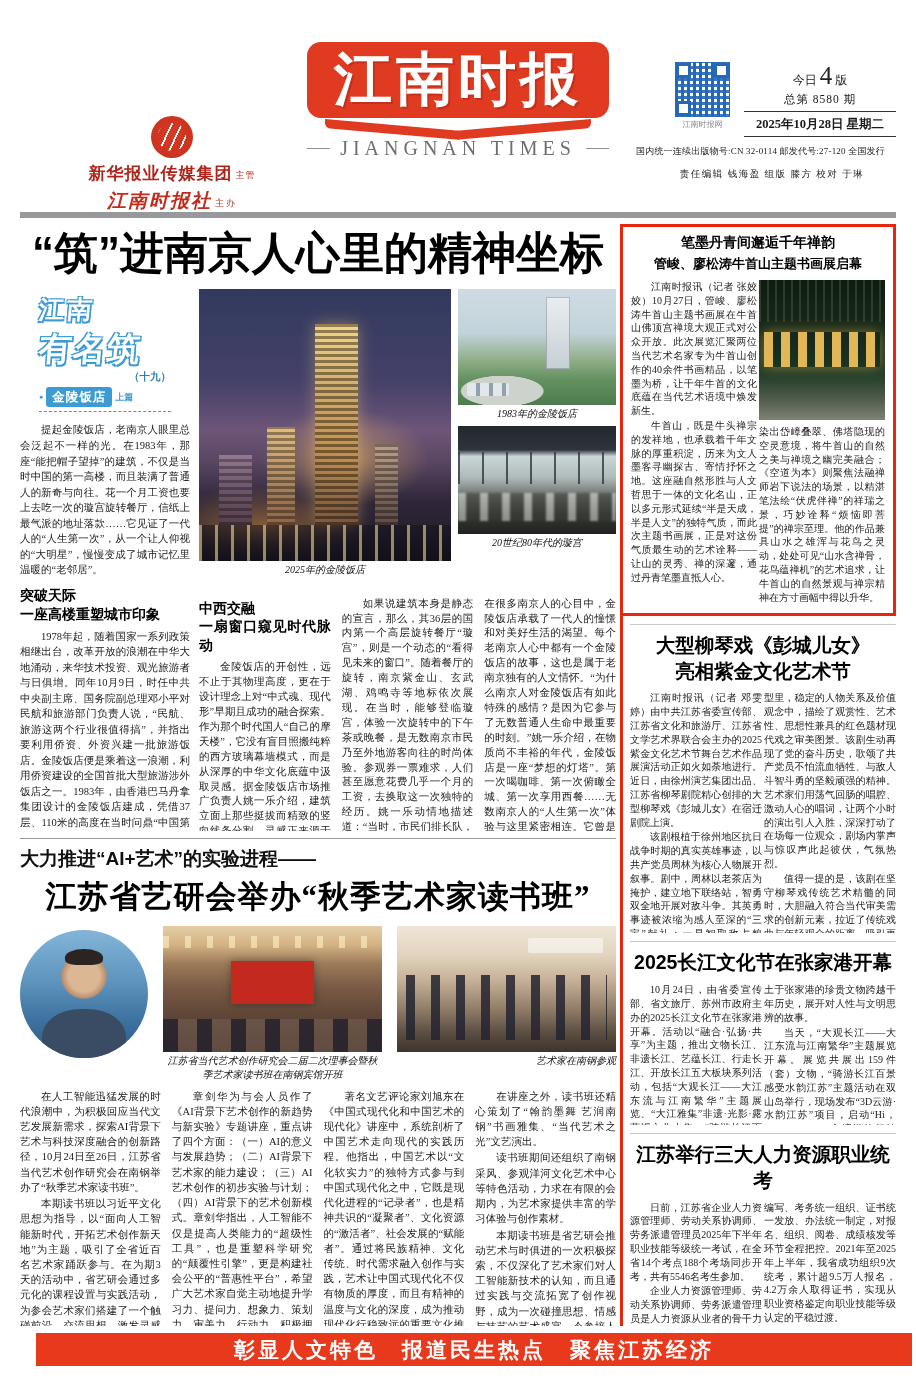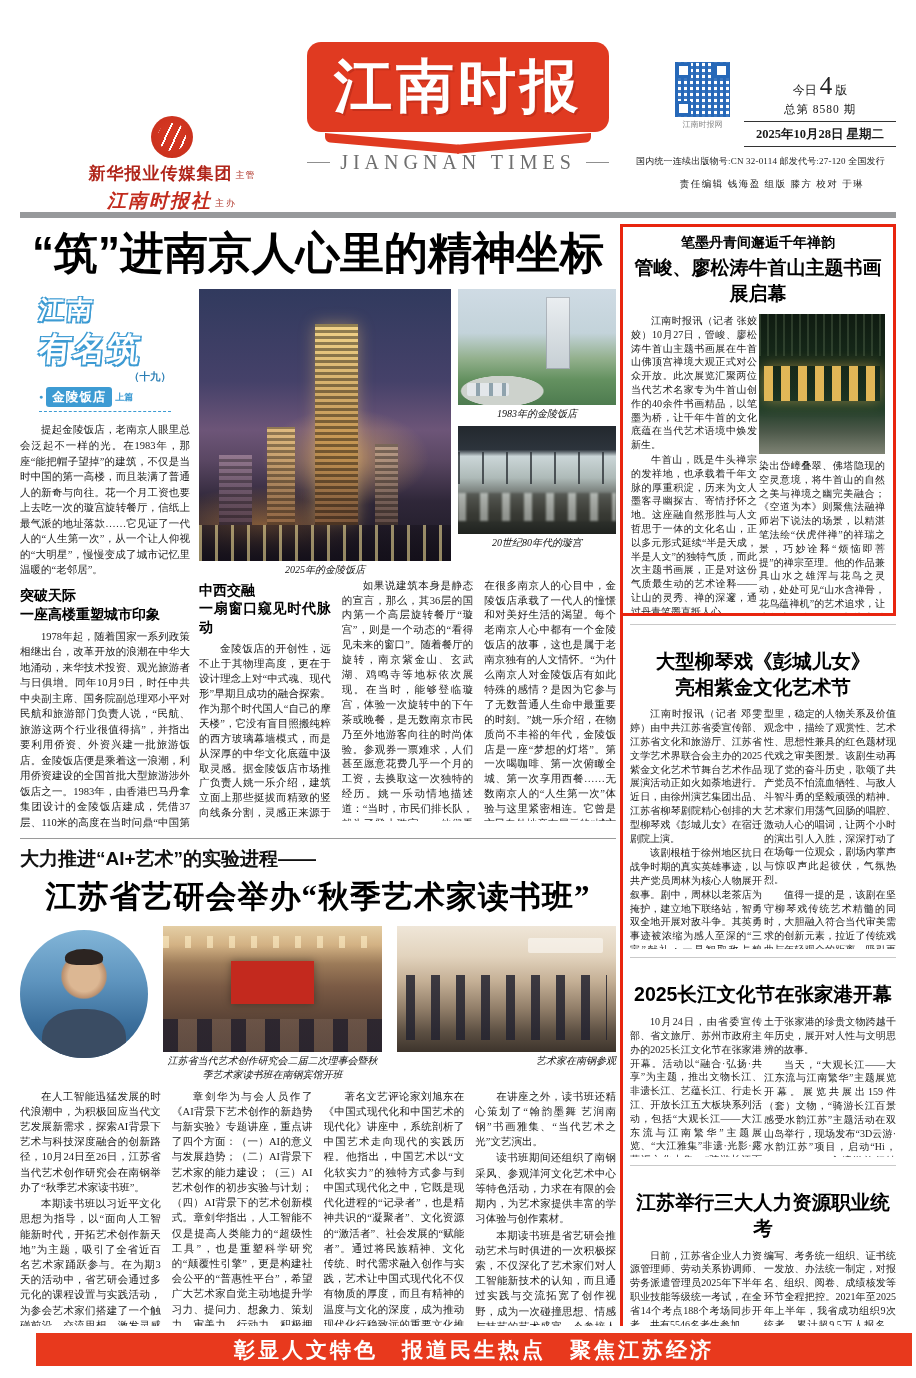--- a/index.html
+++ b/index.html
@@ -10,38 +10,38 @@
 
   
   .masthead { position:absolute; top:24px; left:20px; width:876px; height:186px; }
   .mh-left { position:absolute; left:52px; top:92px; width:200px; text-align:center; }
   .seal { width:42px; height:42px; border-radius:50%; margin:0 auto 4px; background:radial-gradient(circle at 50% 45%, #d93a24 0%, #c52e1b 100%); position:relative; overflow:hidden; }
   .seal::before { content:""; position:absolute; inset:7px; border-radius:50%; background:repeating-linear-gradient(115deg, transparent 0 3px, #fff 3px 4.8px, transparent 4.8px 9px); }
   .mh-group { color:#b0251a; font-weight:900; font-size:17px; letter-spacing:1px; }
   .mh-pub { color:#c22b1d; font-weight:900; font-size:19px; font-style:italic; margin-top:3px; letter-spacing:2px; }
   .role { font-size:9px; font-weight:400; font-style:normal; color:#b0362a; margin-left:3px; vertical-align:1px; }
   .mh-center { position:absolute; left:50%; top:18px; transform:translateX(-50%); width:302px; text-align:center; }
-  .logo-box { height:90px; display:flex; align-items:center; justify-content:center; background:#e03a21; border-radius:14px; color:#fff; font-weight:900; font-size:58px; letter-spacing:4px; line-height:1; text-shadow:2px 2px 0 rgba(120,20,10,.25); }
+  .logo-box { height:76px; display:flex; align-items:center; justify-content:center; background:#e03a21; border-radius:14px; color:#fff; font-weight:900; font-size:58px; letter-spacing:4px; line-height:1; text-shadow:2px 2px 0 rgba(120,20,10,.25); }
   .logo-book { position:relative; height:15px; width:88%; margin:1px auto 3px; }
   .logo-book::before, .logo-book::after { content:""; position:absolute; top:0; width:50.5%; height:9px; background:#e03a21; }
   .logo-book::before { left:0; transform:skewY(5deg); transform-origin:left top; border-radius:0 0 0 5px; }
   .logo-book::after  { right:0; transform:skewY(-5deg); transform-origin:right top; border-radius:0 0 5px 0; }
   .logo-en { display:flex; align-items:center; gap:10px; color:#6f6f6f; font-size:20px; letter-spacing:5px; margin-top:2px; }
   .logo-en .rule { flex:1; height:1px; background:#8f8f8f; }
   .mh-right { position:absolute; right:0; top:38px; width:248px; }
   .mh-right-row { display:flex; justify-content:flex-end; gap:14px; }
   .qr-wrap { text-align:center; }
   .qr { width:55px; height:55px; position:relative; background:
         repeating-linear-gradient(0deg, rgba(38,104,184,.9) 0 3px, transparent 3px 6px),
         repeating-linear-gradient(90deg, #2668b8 0 3px, #fff 3px 6px); }
   .qr i { position:absolute; width:15px; height:15px; border:3.5px solid #2668b8; background:#fff; }
   .qr i:nth-child(1){ left:1px; top:1px; } .qr i:nth-child(2){ right:1px; top:1px; } .qr i:nth-child(3){ left:1px; bottom:1px; }
   .qr-cap { font-size:8px; color:#8a8a8a; margin-top:2px; }
   .edition { width:152px; text-align:center; }
-  .ed-line1 { font-size:12px; color:#222;margin-top:10px; }
+  .ed-line1 { font-size:12px; color:#222; }
   .ed-num { font-size:25px; font-weight:400; margin:0 3px; }
   .ed-line2 { font-size:11.5px; margin-top:2px; padding-bottom:4px; letter-spacing:1px; }
   .ed-line3 { border-top:1.5px solid #333; border-bottom:1.5px solid #333; padding:4px 0 3px; font-weight:700; font-size:12.5px; }
   .pub-info { margin-top:8px; font-size:9px; text-align:left; letter-spacing:.2px; color:#222; width:260px; margin-left:-12px; }
   .staff-info { margin-top:10px; font-size:9.5px; text-align:center; letter-spacing:1.5px; color:#222; }
   .gray-bar { position:absolute; top:212px; left:20px; width:876px; height:6px; background:#97999b; }
 
   
   .content { position:absolute; top:224px; left:20px; width:876px; height:1102px; display:flex; overflow:hidden; }
   .main-zone { width:596px; flex:none; }
@@ -100,21 +100,21 @@
   .photo-1983::after { content:""; position:absolute; left:6%; bottom:7%; width:26%; height:12%; border-radius:2px;
       background:repeating-linear-gradient(90deg,#e3e7ea 0 9px,#8fa3ad 9px 13px); }
 
   .photo-xuangong { height:108px; background:
       linear-gradient(180deg,#23282e 0%, #2d343c 22%, #cbd6d8 28%, #aebab8 48%, #5e625d 68%, #343731 82%, #1f221f 100%); }
   .photo-xuangong::before { content:""; position:absolute; left:0; right:0; top:24%; height:30%;
       background:repeating-linear-gradient(90deg, rgba(40,45,50,.75) 0 2px, transparent 2px 24px); }
   .photo-xuangong::after { content:""; position:absolute; left:0; right:0; bottom:12%; height:26%;
       background:repeating-linear-gradient(90deg, rgba(240,244,240,.5) 0 8px, rgba(60,60,55,.5) 8px 22px); filter:blur(1px); }
 
-  .lead-flow { display:flex; gap:11px; height:242px; overflow:hidden; margin-top:2px; font-size:10.5px; line-height:1.42; text-align:justify; }
+  .lead-flow { display:flex; gap:11px; height:242px; overflow:hidden; margin-top:20px; font-size:10.5px; line-height:1.42; text-align:justify; }
   .fcol { flex:1; min-width:0; overflow:hidden; }
   .fcol .sec-head:first-child { margin-top:2px; }
 
   
   .ai-article { border-top:1px solid #9a9a9a; margin-top:7px; padding-top:7px; }
   .ai-kicker { font-family:"Liberation Sans","DejaVu Sans",sans-serif; font-size:19px; font-weight:700; color:#111; }
   .ai-hl { font-size:31px; font-weight:900; text-align:center; letter-spacing:1px; margin:4px 0 8px; color:#000; }
   .ai-photos { display:flex; gap:15px; align-items:flex-start; }
   .photo-circle { width:128px; height:128px; flex:none; border-radius:50%; position:relative; overflow:hidden; margin-top:4px; background:
       radial-gradient(circle at 50% 36%, #dcb793 0 15%, #bb906e 21%, transparent 22.5%),
@@ -134,31 +134,31 @@
   .photo-visit::before { content:""; position:absolute; top:10%; right:6%; width:34%; height:12%; background:rgba(250,248,242,.65); border-radius:2px; }
   .photo-visit::after { content:""; position:absolute; bottom:9%; left:4%; right:4%; height:52%;
       background:repeating-linear-gradient(90deg, rgba(35,35,48,.85) 0 9px, transparent 9px 25px); }
   .cap-center { text-align:center; } .cap-right { text-align:right;font-family:Liberation Serif, serif; }
   .ai-cols { display:flex; gap:11px; height:250px; overflow:hidden; margin-top:7px; font-size:10.5px; line-height:1.45; text-align:justify; }
   .acol { flex:1; min-width:0; overflow:hidden; }
 
   
   .boxed { border:3px solid #e8250f; border-left:none; margin-left:-7px; padding:5px 8px 7px 8px; height:392px; overflow:hidden; }
   .box-kicker { font-family:"Liberation Sans","DejaVu Sans",sans-serif; text-align:center; font-weight:900; font-size:14px; margin-top:2px; color:#000; }
-  .box-hl { font-family:"Liberation Sans","DejaVu Sans",sans-serif; text-align:center; font-weight:900; font-size:19px; letter-spacing:0; margin:3px 0 7px; color:#000; }
+  .box-hl { font-family:"Liberation Sans","DejaVu Sans",sans-serif; text-align:center; font-weight:900; font-size:13px; letter-spacing:0; margin:3px 0 7px; color:#000; }
   .two-col { display:flex; gap:2px; overflow:hidden; font-size:10px; line-height:1.38; text-align:justify; }
   .rcol { flex:1; min-width:0; overflow:hidden; }
   .boxed .two-col { height:322px; }
   .photo-exhibit { height:140px; margin-bottom:5px; background:
       linear-gradient(180deg,#0f1b11 0%, #152718 28%, #1a3120 52%, #223e29 68%, #4d594a 84%, #7e8374 100%); }
   .photo-exhibit::before { content:""; position:absolute; top:37%; left:4%; right:4%; height:25%;
       background:repeating-linear-gradient(90deg, rgba(236,190,90,.95) 0 9px, rgba(15,27,17,.15) 9px 17px); box-shadow:0 0 14px rgba(236,190,90,.5); }
   .photo-exhibit::after { content:""; position:absolute; top:0; left:0; right:0; height:30%;
       background:repeating-linear-gradient(90deg, rgba(95,115,85,.35) 0 2px, transparent 2px 8px); }
-  .rail-article { border-top:1px solid #c9c9c9; margin-top:8px; padding-top:20px; }
+  .rail-article { border-top:1px solid #c9c9c9; margin-top:8px; padding-top:4px; }
   .rail-article:first-of-type { border-top:none; }
   .rail-hl { font-family:"Liberation Sans","DejaVu Sans",sans-serif; text-align:center; font-weight:900; font-size:19.5px; line-height:1.32; white-space:pre-line; margin:4px 0 7px; color:#000; }
   .h-liuqin .two-col { height:242px; }
   .h-changjiang .two-col { height:142px; }
   .h-tongkao .two-col { height:150px; }
 
   
   .footer-strip { position:absolute; left:36px; bottom:12px; width:876px; height:33px; background:#e8391d; color:#fff;
       display:flex; align-items:center; justify-content:center; font-family:"Liberation Sans","DejaVu Sans",sans-serif;
       font-size:21px; font-weight:700; letter-spacing:3px; }

